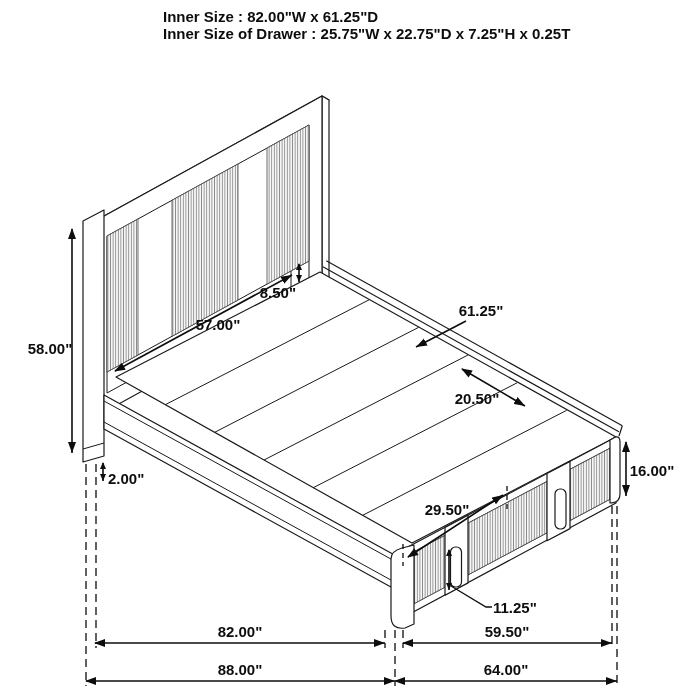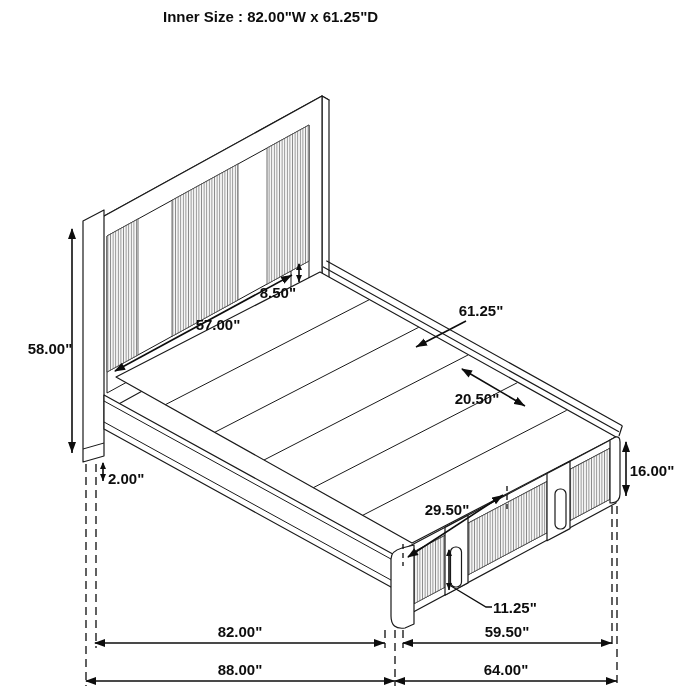--- a/index.html
+++ b/index.html
@@ -22,20 +22,21 @@
              font-family:"Liberation Sans", sans-serif; }
   .mk { fill:var(--text); }
 </style>
 </head>
 <body>
 
 <div class="stage">
 
   <div class="header">
     <div>Inner Size : 82.00"W x 61.25"D</div>
+    <div>Inner Size of Drawer : 25.75"W x 22.75"D x 7.25"H x 0.25T</div>
   </div>
 
   <svg class="draw" width="700" height="700" viewBox="0 0 700 700">
     <defs>
       <pattern id="flutePat" x="0" y="0" width="2.6" height="700" patternUnits="userSpaceOnUse">
         <rect x="0" y="0" width="2.6" height="700" fill="#ffffff"></rect>
         <line x1="1.3" y1="0" x2="1.3" y2="700" stroke="#8c8c8c" stroke-width="1"></line>
       </pattern>
       <marker id="aF" markerWidth="12" markerHeight="9" refX="11" refY="4.5" orient="auto" markerUnits="userSpaceOnUse">
         <path class="mk" d="M0,0.5 L11,4.5 L0,8.5 Z"></path>

